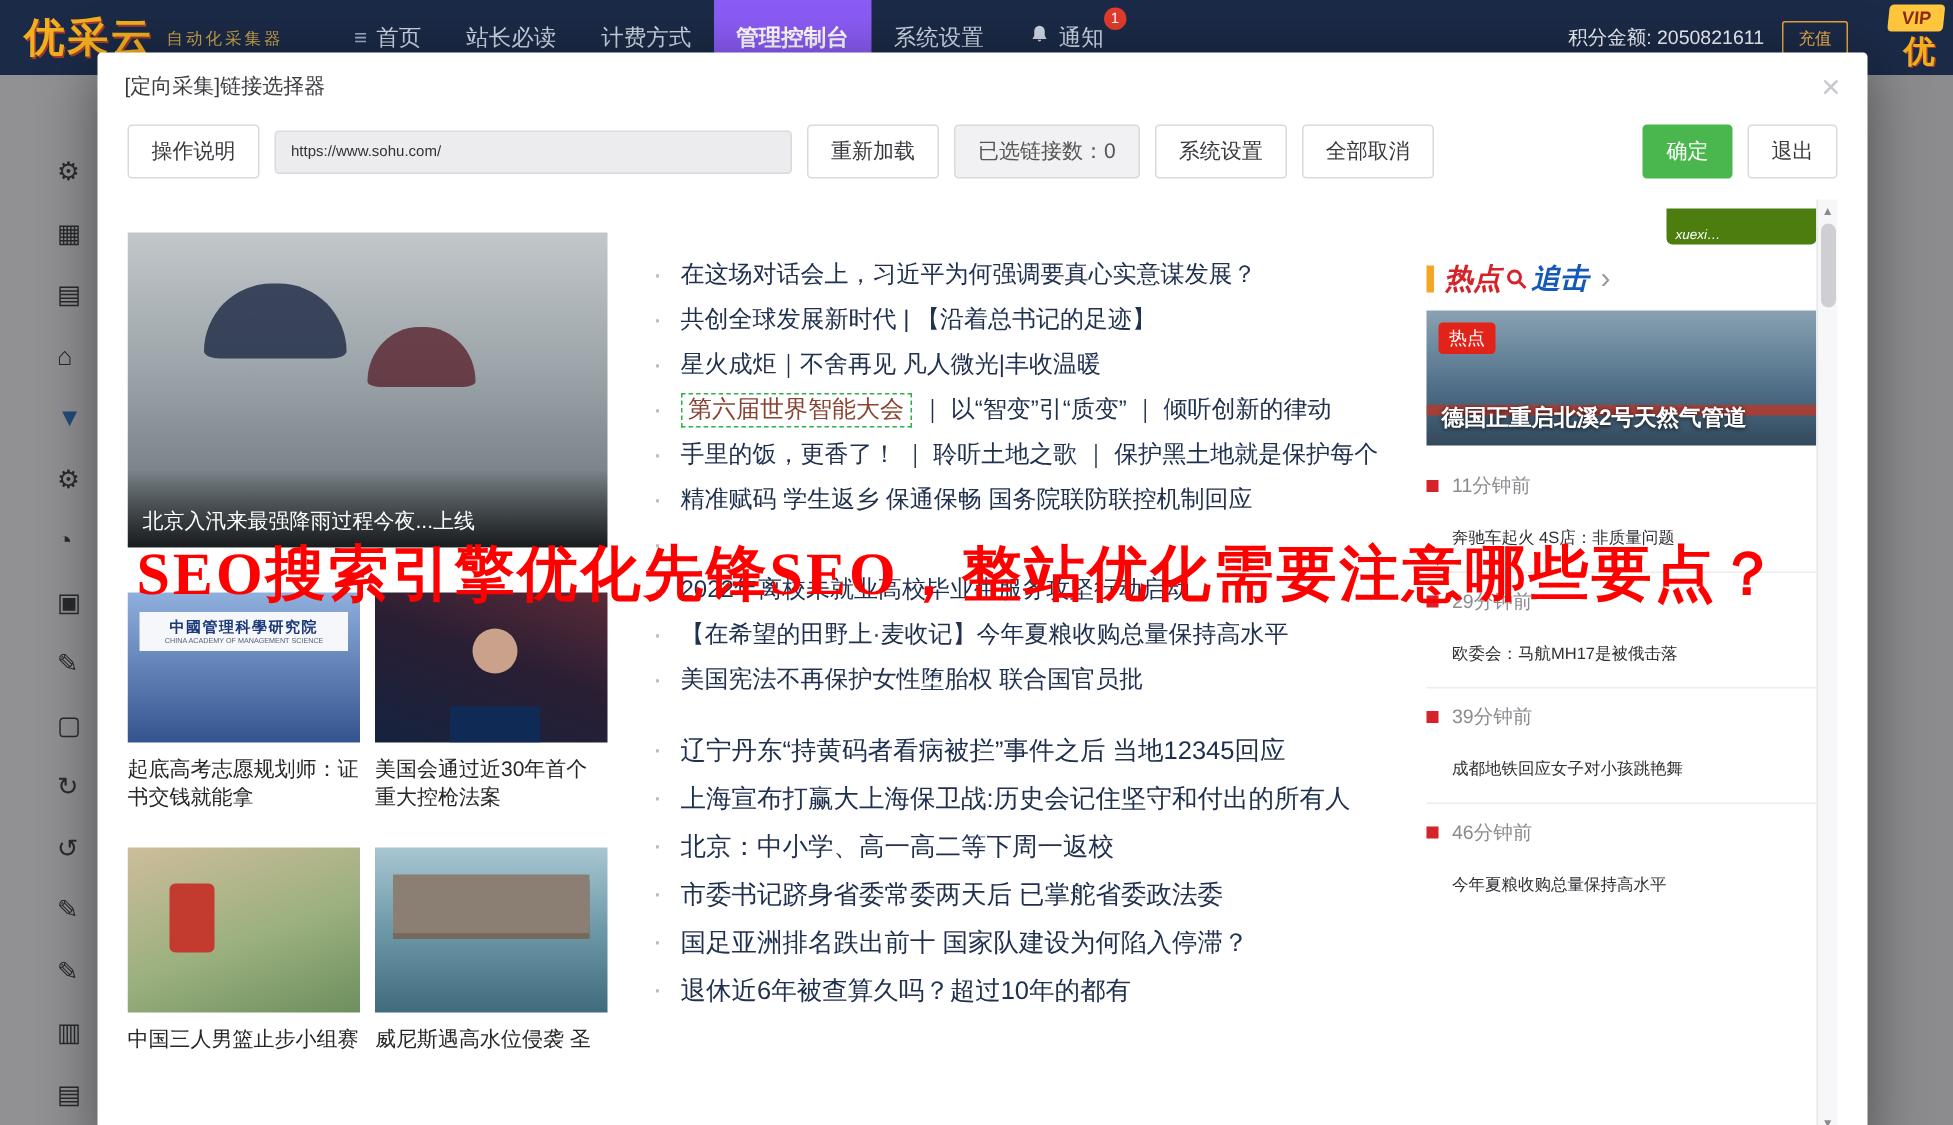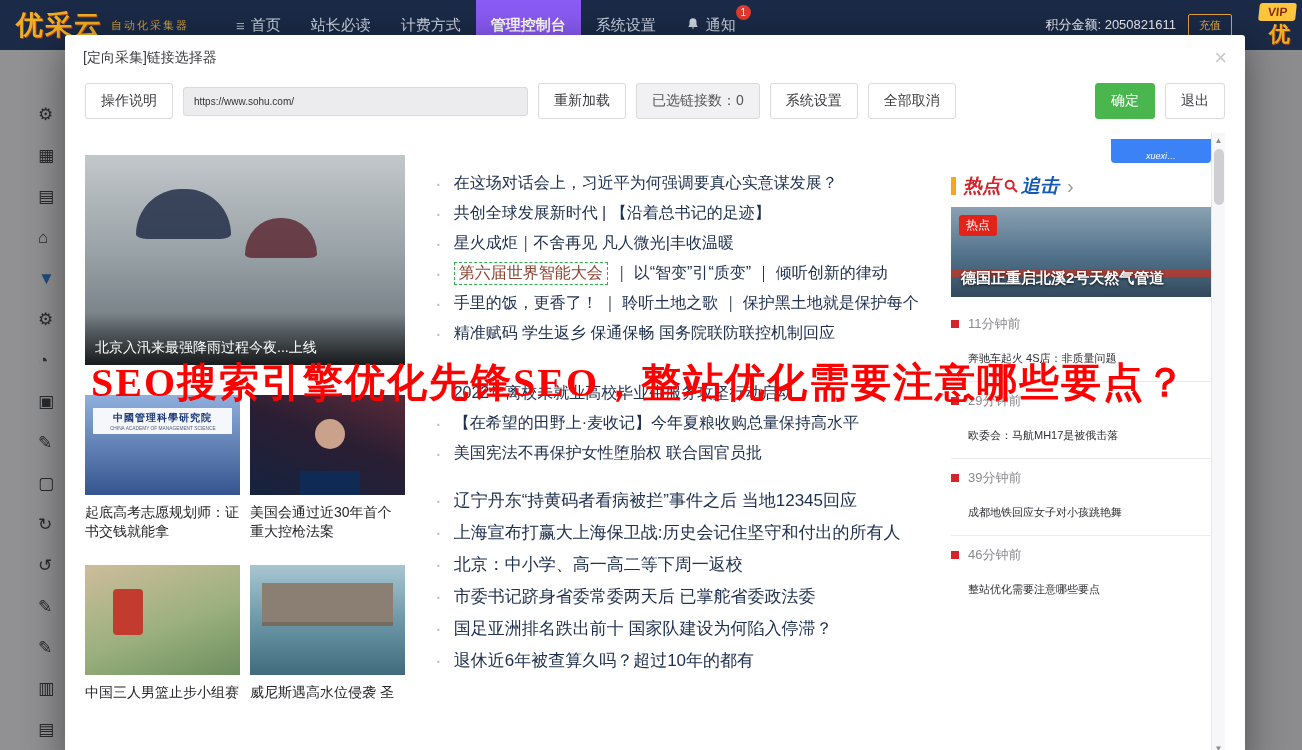--- a/index.html
+++ b/index.html
@@ -81,21 +81,21 @@
   .col-mid{position:absolute;left:350px;top:35px;width:530px}
   .hl{list-style:none}
   .hl li{display:flex;align-items:center;height:30px;font-size:16px;color:#20314f;white-space:nowrap;overflow:hidden;cursor:pointer}
   .hl li::before{content:'·';color:#b9bcc4;margin-right:12px;font-size:20px}
   .hl .boxed{border:1px dashed #2db04b;padding:0 4px;margin-right:6px;color:#8a4432}
   .hl.gc{margin-top:16px}
   .hl.gc li{height:32px;font-size:17px}
 
   
   .col-right{position:absolute;left:866px;top:0;width:260px}
-  .adb{position:absolute;right:0;top:6px;width:100px;height:24px;background:#3b82f6;border-radius:0 0 4px 4px;color:#fff;font-size:9px;display:flex;align-items:flex-end;justify-content:center;padding:2px 6px;font-style:italic;cursor:pointer}
+  .adb{position:absolute;right:0;top:6px;width:100px;height:24px;background:#4d7c0f;border-radius:0 0 4px 4px;color:#fff;font-size:9px;display:flex;align-items:flex-end;justify-content:flex-start;padding:2px 6px;font-style:italic;cursor:pointer}
   .hot-head{position:absolute;left:0;top:40px;display:flex;align-items:center;font-size:19px;font-weight:bold;font-style:italic;cursor:pointer}
   .ybar{width:5px;height:18px;background:#f5a623;margin-right:7px}
   .hot-red{color:#d5232a}
   .mag{margin:0 2px;display:flex;align-items:center}
   .hot-blue{color:#1559b7}
   .chev{color:#999;font-style:normal;font-weight:normal;font-size:20px;margin-left:8px}
   .feature{position:absolute;left:0;top:74px;width:260px;height:90px;background:linear-gradient(180deg,#8aa2b2 0%,#51718a 55%,#33495c 100%);cursor:pointer;overflow:hidden}
   .feature::after{content:'';position:absolute;left:0;bottom:20px;width:100%;height:7px;background:#b53a2e;opacity:.85}
   .f-badge{position:absolute;left:8px;top:8px;background:#e2231a;color:#fff;font-size:12px;padding:2px 7px;border-radius:3px;z-index:2}
   .f-cap{position:absolute;left:10px;bottom:9px;color:#fff;font-size:15px;font-weight:bold;text-shadow:0 1px 3px rgba(0,0,0,.8);white-space:nowrap;z-index:2}
@@ -274,21 +274,21 @@
           <div class="hot-item">
             <div class="h-time">29分钟前</div>
             <div class="h-title">欧委会：马航MH17是被俄击落</div>
           </div>
           <div class="hot-item">
             <div class="h-time">39分钟前</div>
             <div class="h-title">成都地铁回应女子对小孩跳艳舞</div>
           </div>
           <div class="hot-item">
             <div class="h-time">46分钟前</div>
-            <div class="h-title">整站优化需要注意哪些要点</div>
+            <div class="h-title">今年夏粮收购总量保持高水平</div>
           </div>
         </div>
       </div>
 
       <div class="seo">SEO搜索引擎优化先锋SEO，整站优化需要注意哪些要点？</div>
     </div>
 
     <div class="vscroll">
       <span class="vs-arr up">▲</span>
       <div class="vs-thumb"></div>

